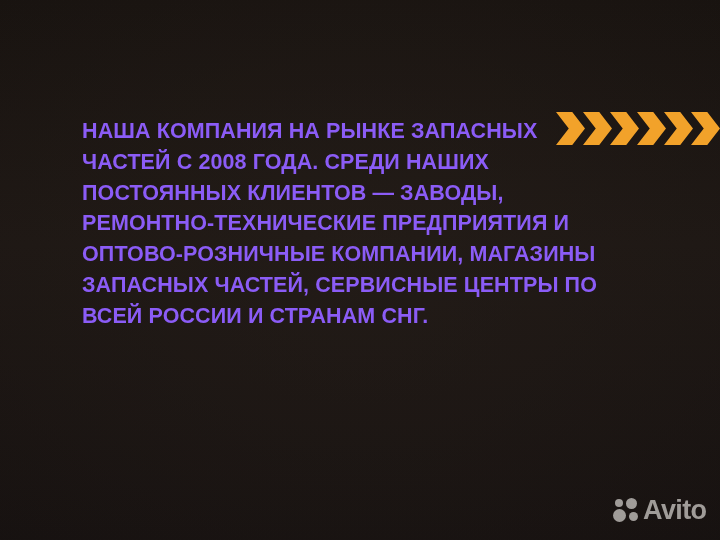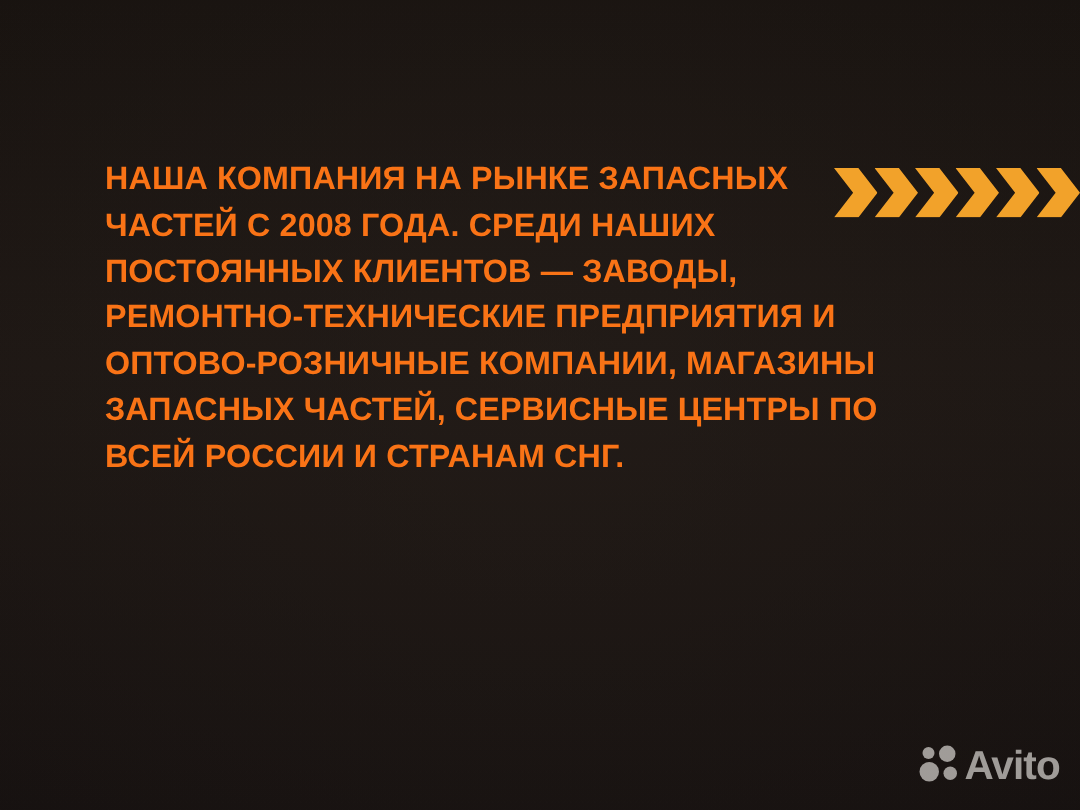--- a/index.html
+++ b/index.html
@@ -57,40 +57,40 @@
   }
 
   
   #copy {
     position: absolute;
     left: 66px;
     top: 100px;
     width: 560px;
   }
   .para {
-    margin: 4px;
-    color: #f97316;
+    margin: 16px;
+    color: #8b5cf6;
     font-size: 21.5px;
     line-height: 30.8px;
     font-weight: 700;
     letter-spacing: 0.1px;
     text-transform: uppercase;
     white-space: pre-line;
   }
   .para + .para {
     margin-top: 30.8px;
   }
 
   
   #watermark {
     position: absolute;
     left: 613px;
     top: 497px;
     display: flex;
-    align-items: flex-start;
+    align-items: center;
     opacity: 0.70;
   }
   #avito-mark {
     position: relative;
     width: 28px;
     height: 26px;
     flex: 0 0 28px;
   }
   #avito-mark span {
     position: absolute;

